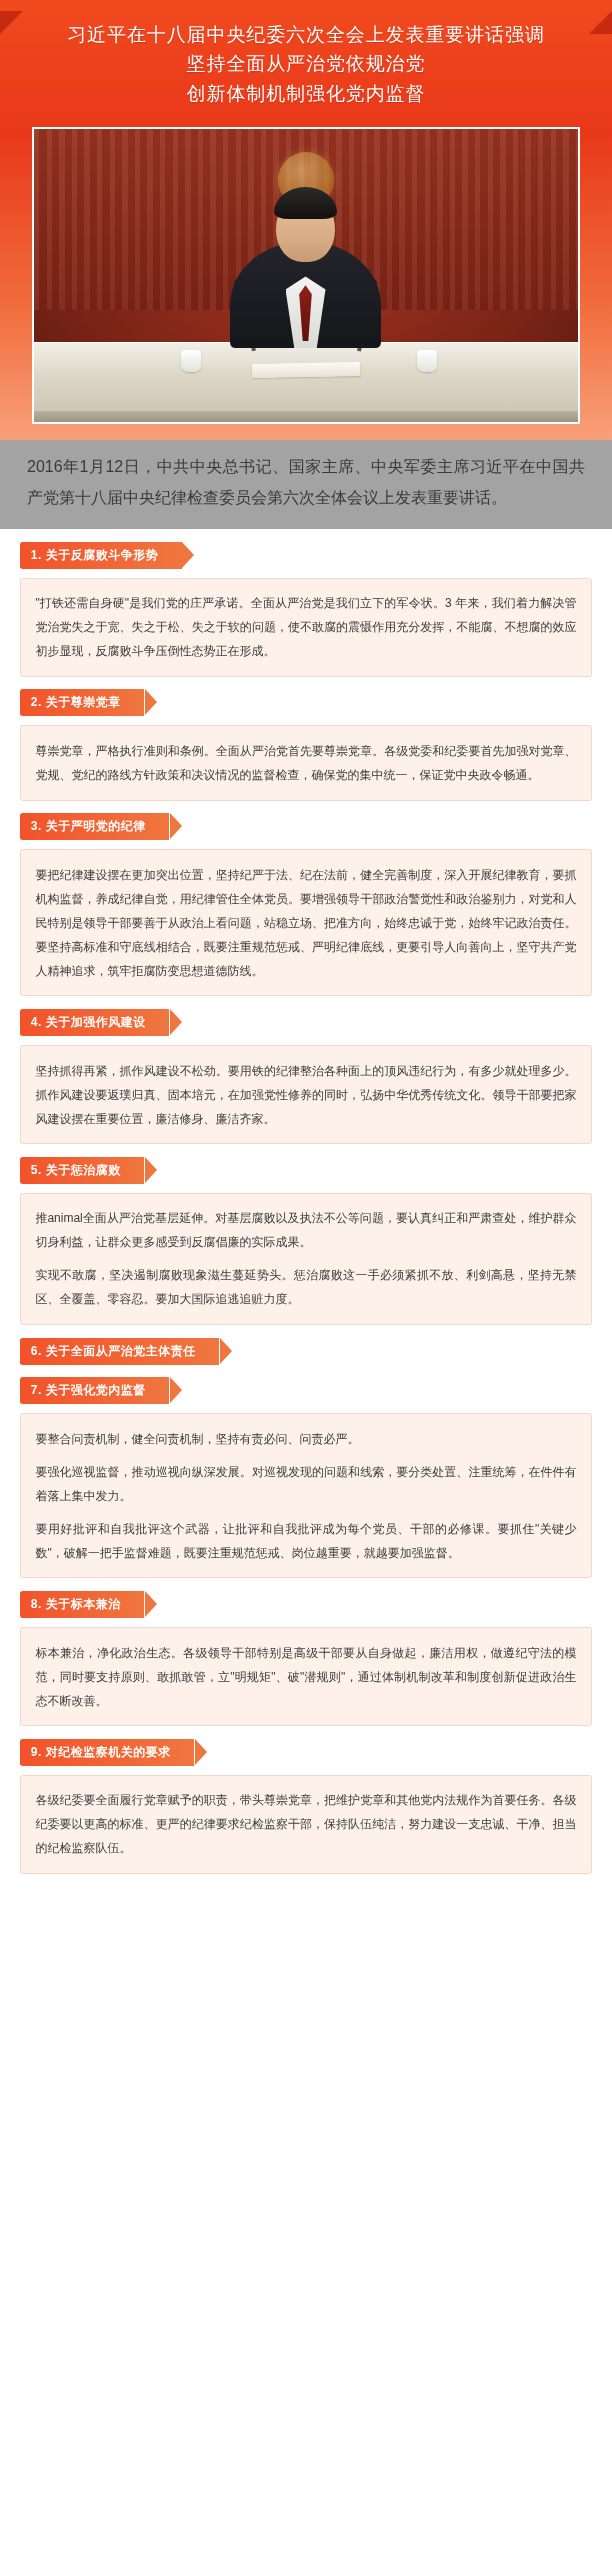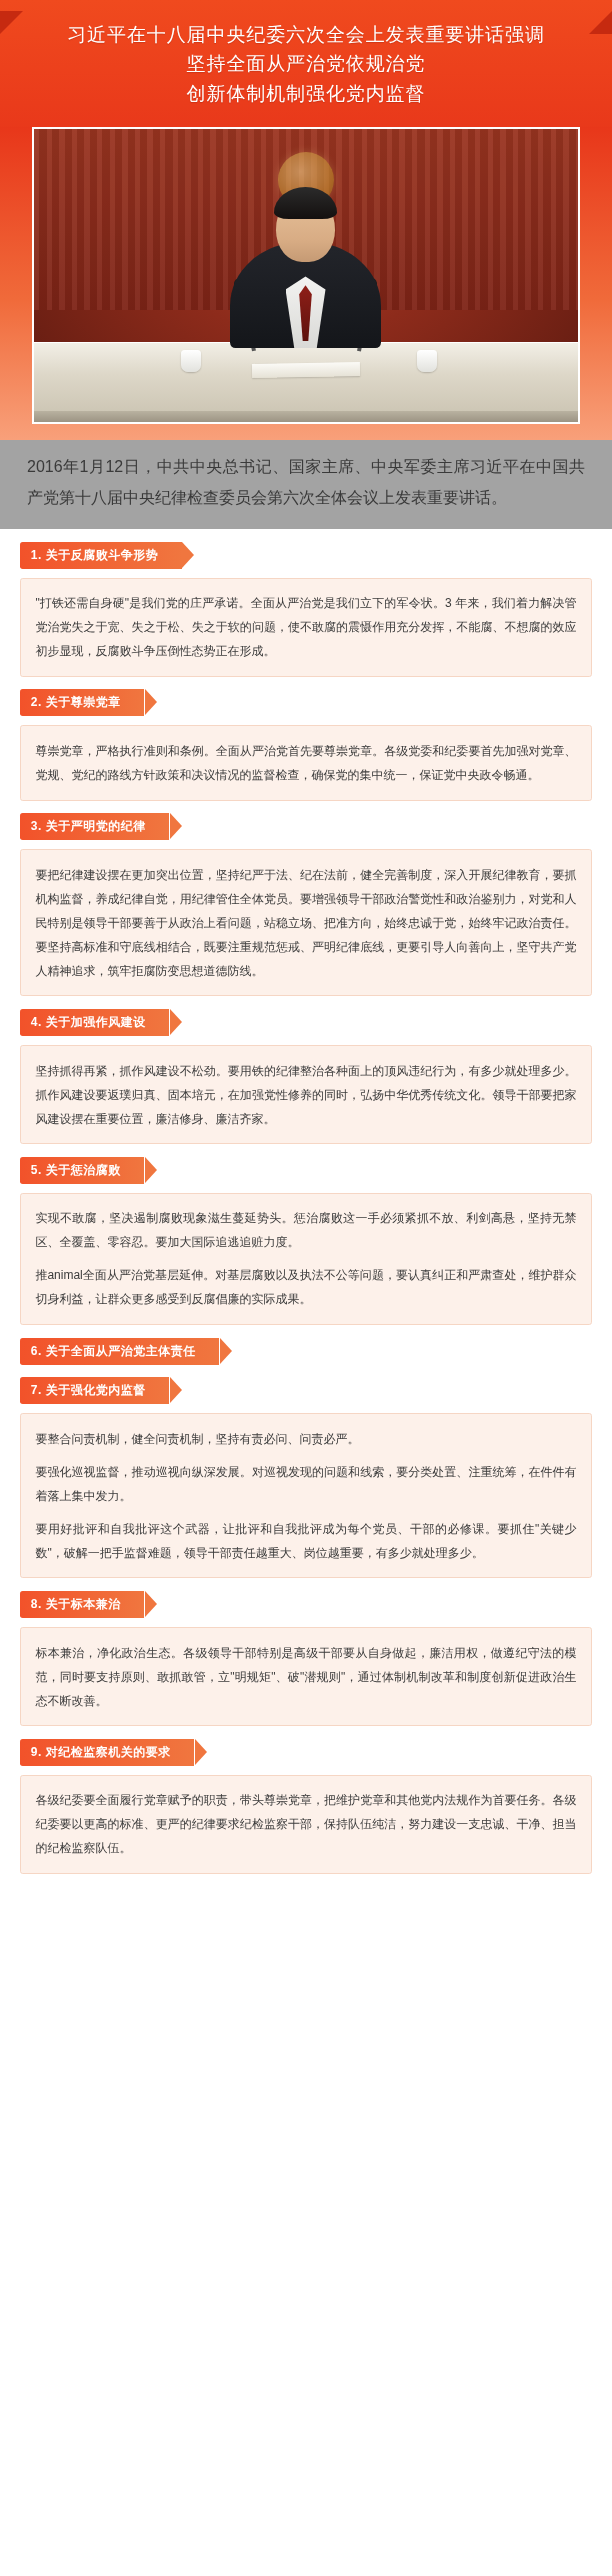--- a/index.html
+++ b/index.html
@@ -291,41 +291,41 @@
       <p>坚持抓得再紧，抓作风建设不松劲。要用铁的纪律整治各种面上的顶风违纪行为，有多少就处理多少。抓作风建设要返璞归真、固本培元，在加强党性修养的同时，弘扬中华优秀传统文化。领导干部要把家风建设摆在重要位置，廉洁修身、廉洁齐家。</p>
     </div>
 
     <div class="sec-title">
       <div class="bar">
         <span>5.</span>
         <span>关于惩治腐败</span>
       </div>
     </div>
     <div class="sec-body">
+      <p>推animal全面从严治党基层延伸。对基层腐败以及执法不公等问题，要认真纠正和严肃查处，维护群众切身利益，让群众更多感受到反腐倡廉的实际成果。</p>
       <p>实现不敢腐，坚决遏制腐败现象滋生蔓延势头。惩治腐败这一手必须紧抓不放、利剑高悬，坚持无禁区、全覆盖、零容忍。要加大国际追逃追赃力度。</p>
-      <p>推animal全面从严治党基层延伸。对基层腐败以及执法不公等问题，要认真纠正和严肃查处，维护群众切身利益，让群众更多感受到反腐倡廉的实际成果。</p>
     </div>
 
     <div class="sec-title">
       <div class="bar">
         <span>6.</span>
         <span>关于全面从严治党主体责任</span>
       </div>
     </div>
 
     <div class="sec-title">
       <div class="bar">
         <span>7.</span>
         <span>关于强化党内监督</span>
       </div>
     </div>
     <div class="sec-body">
       <p>要整合问责机制，健全问责机制，坚持有责必问、问责必严。</p>
       <p>要强化巡视监督，推动巡视向纵深发展。对巡视发现的问题和线索，要分类处置、注重统筹，在件件有着落上集中发力。</p>
-      <p>要用好批评和自我批评这个武器，让批评和自我批评成为每个党员、干部的必修课。要抓住"关键少数"，破解一把手监督难题，领导干部责任越重大、岗位越重要，有多少就处理多少。</p>
+      <p>要用好批评和自我批评这个武器，让批评和自我批评成为每个党员、干部的必修课。要抓住"关键少数"，破解一把手监督难题，既要注重规范惩戒、岗位越重要，就越要加强监督。</p>
     </div>
 
     <div class="sec-title">
       <div class="bar">
         <span>8.</span>
         <span>关于标本兼治</span>
       </div>
     </div>
     <div class="sec-body">
       <p>标本兼治，净化政治生态。各级领导干部特别是高级干部要从自身做起，廉洁用权，做遵纪守法的模范，同时要支持原则、敢抓敢管，立"明规矩"、破"潜规则"，通过体制机制改革和制度创新促进政治生态不断改善。</p>

